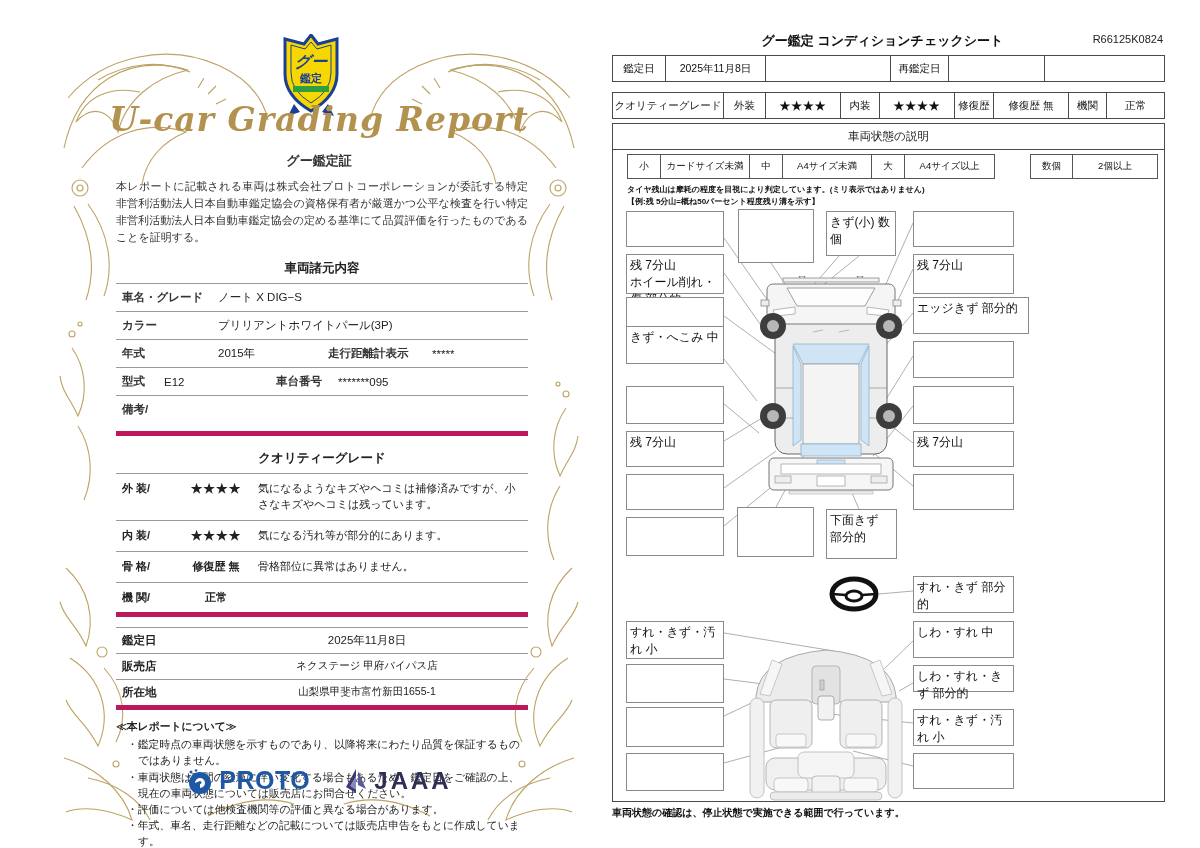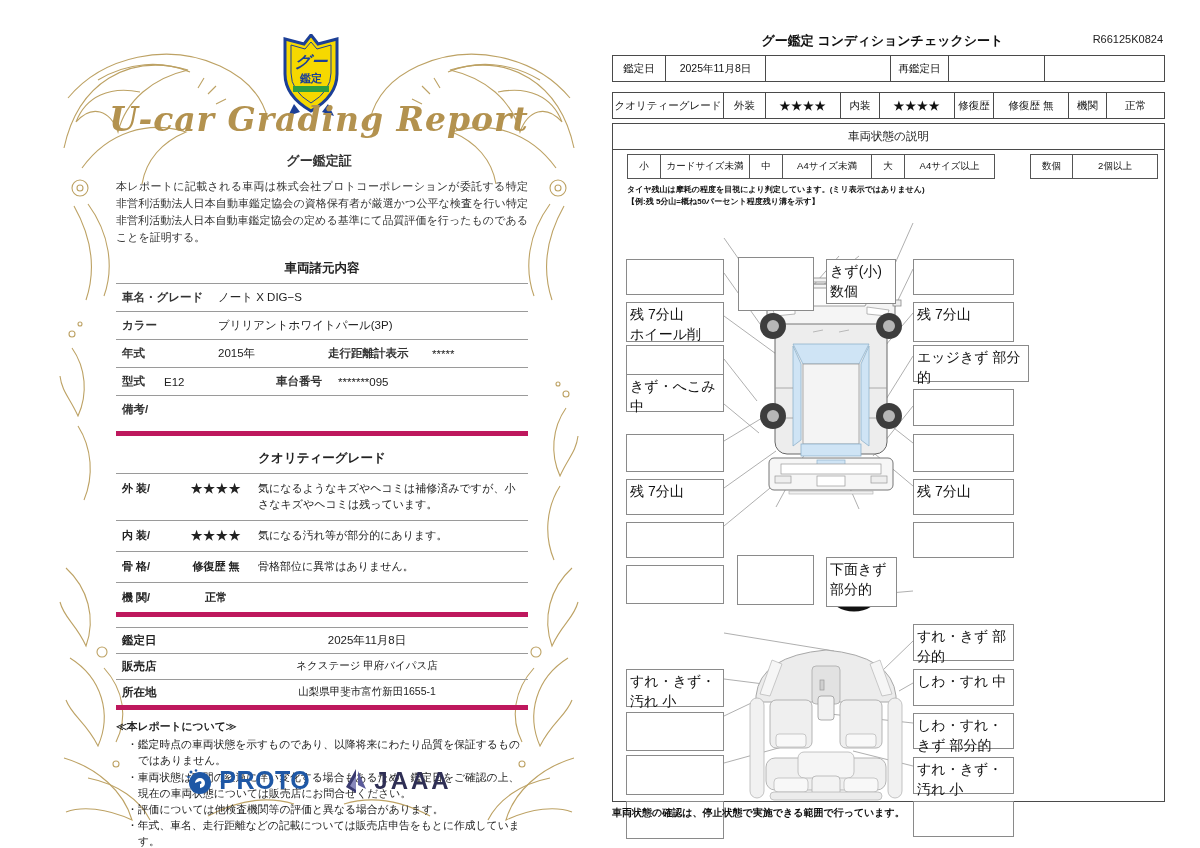--- a/index.html
+++ b/index.html
@@ -53,21 +53,21 @@
            border:1.6px solid #4a4a4a;box-sizing:border-box;background:#fff;}
   .mainbox-head{height:25px;line-height:25px;text-align:center;font-weight:normal;
                 font-size:11.5px;border-bottom:1.2px solid #4a4a4a;}
   .legend{position:absolute;display:flex;border:1px solid #555;box-sizing:border-box;}
   .lcell{border-right:1px solid #555;display:flex;align-items:center;justify-content:center;
          height:23px;font-size:9.5px;box-sizing:border-box;color:#111;}
   .lcell:last-child{border-right:none;}
   .notes{position:absolute;left:14px;top:60px;font-size:8px;font-weight:bold;
          line-height:1.45;color:#111;}
   .obox{position:absolute;border:1px solid #8a8a8a;box-sizing:border-box;background:#fff;
-        font-size:14px;line-height:1.4;padding:2px 3px;white-space:pre-line;color:#111;margin-top:48px;}
+        font-size:12px;line-height:1.4;padding:2px 3px;white-space:pre-line;color:#111;}
   .remarks{position:absolute;left:413px;top:85px;width:126px;height:580px;border:1px solid #777;
            box-sizing:border-box;padding:5px 5px;font-size:8.5px;line-height:1.5;
            white-space:pre-line;color:#111;background:#fff;}
   .sheet-foot{position:absolute;left:12px;top:786px;font-size:10px;font-weight:bold;color:#111;}
   .diagram-svg{position:absolute;}
 </style>
 </head>
 <body>
 
 <div class="canvas">
@@ -388,21 +388,21 @@
 
       <div class="obox" style="left:300px;top:87px;width:101px;height:36px"></div>
       <div class="obox" style="left:300px;top:130px;width:101px;height:40px">残 7分山</div>
       <div class="obox" style="left:300px;top:173px;width:116px;height:37px">エッジきず 部分的</div>
       <div class="obox" style="left:300px;top:217px;width:101px;height:37px"></div>
       <div class="obox" style="left:300px;top:262px;width:101px;height:38px"></div>
       <div class="obox" style="left:300px;top:307px;width:101px;height:36px">残 7分山</div>
       <div class="obox" style="left:300px;top:350px;width:101px;height:36px"></div>
       <div class="obox" style="left:300px;top:452px;width:101px;height:37px">すれ・きず 部分的</div>
       <div class="obox" style="left:300px;top:497px;width:101px;height:37px">しわ・すれ 中</div>
-      <div class="obox" style="left:300px;top:541px;width:101px;height:36px">しわ・すれ・きず 部分的</div>
+      <div class="obox" style="left:300px;top:541px;width:101px;height:27px">しわ・すれ・きず 部分的</div>
       <div class="obox" style="left:300px;top:585px;width:101px;height:37px">すれ・きず・汚れ 小</div>
       <div class="obox" style="left:300px;top:629px;width:101px;height:36px"></div>
 
     </div>
 
     <div class="sheet-foot">車両状態の確認は、停止状態で実施できる範囲で行っています。</div>
   </div>
 </div>
 
 </body></html>

